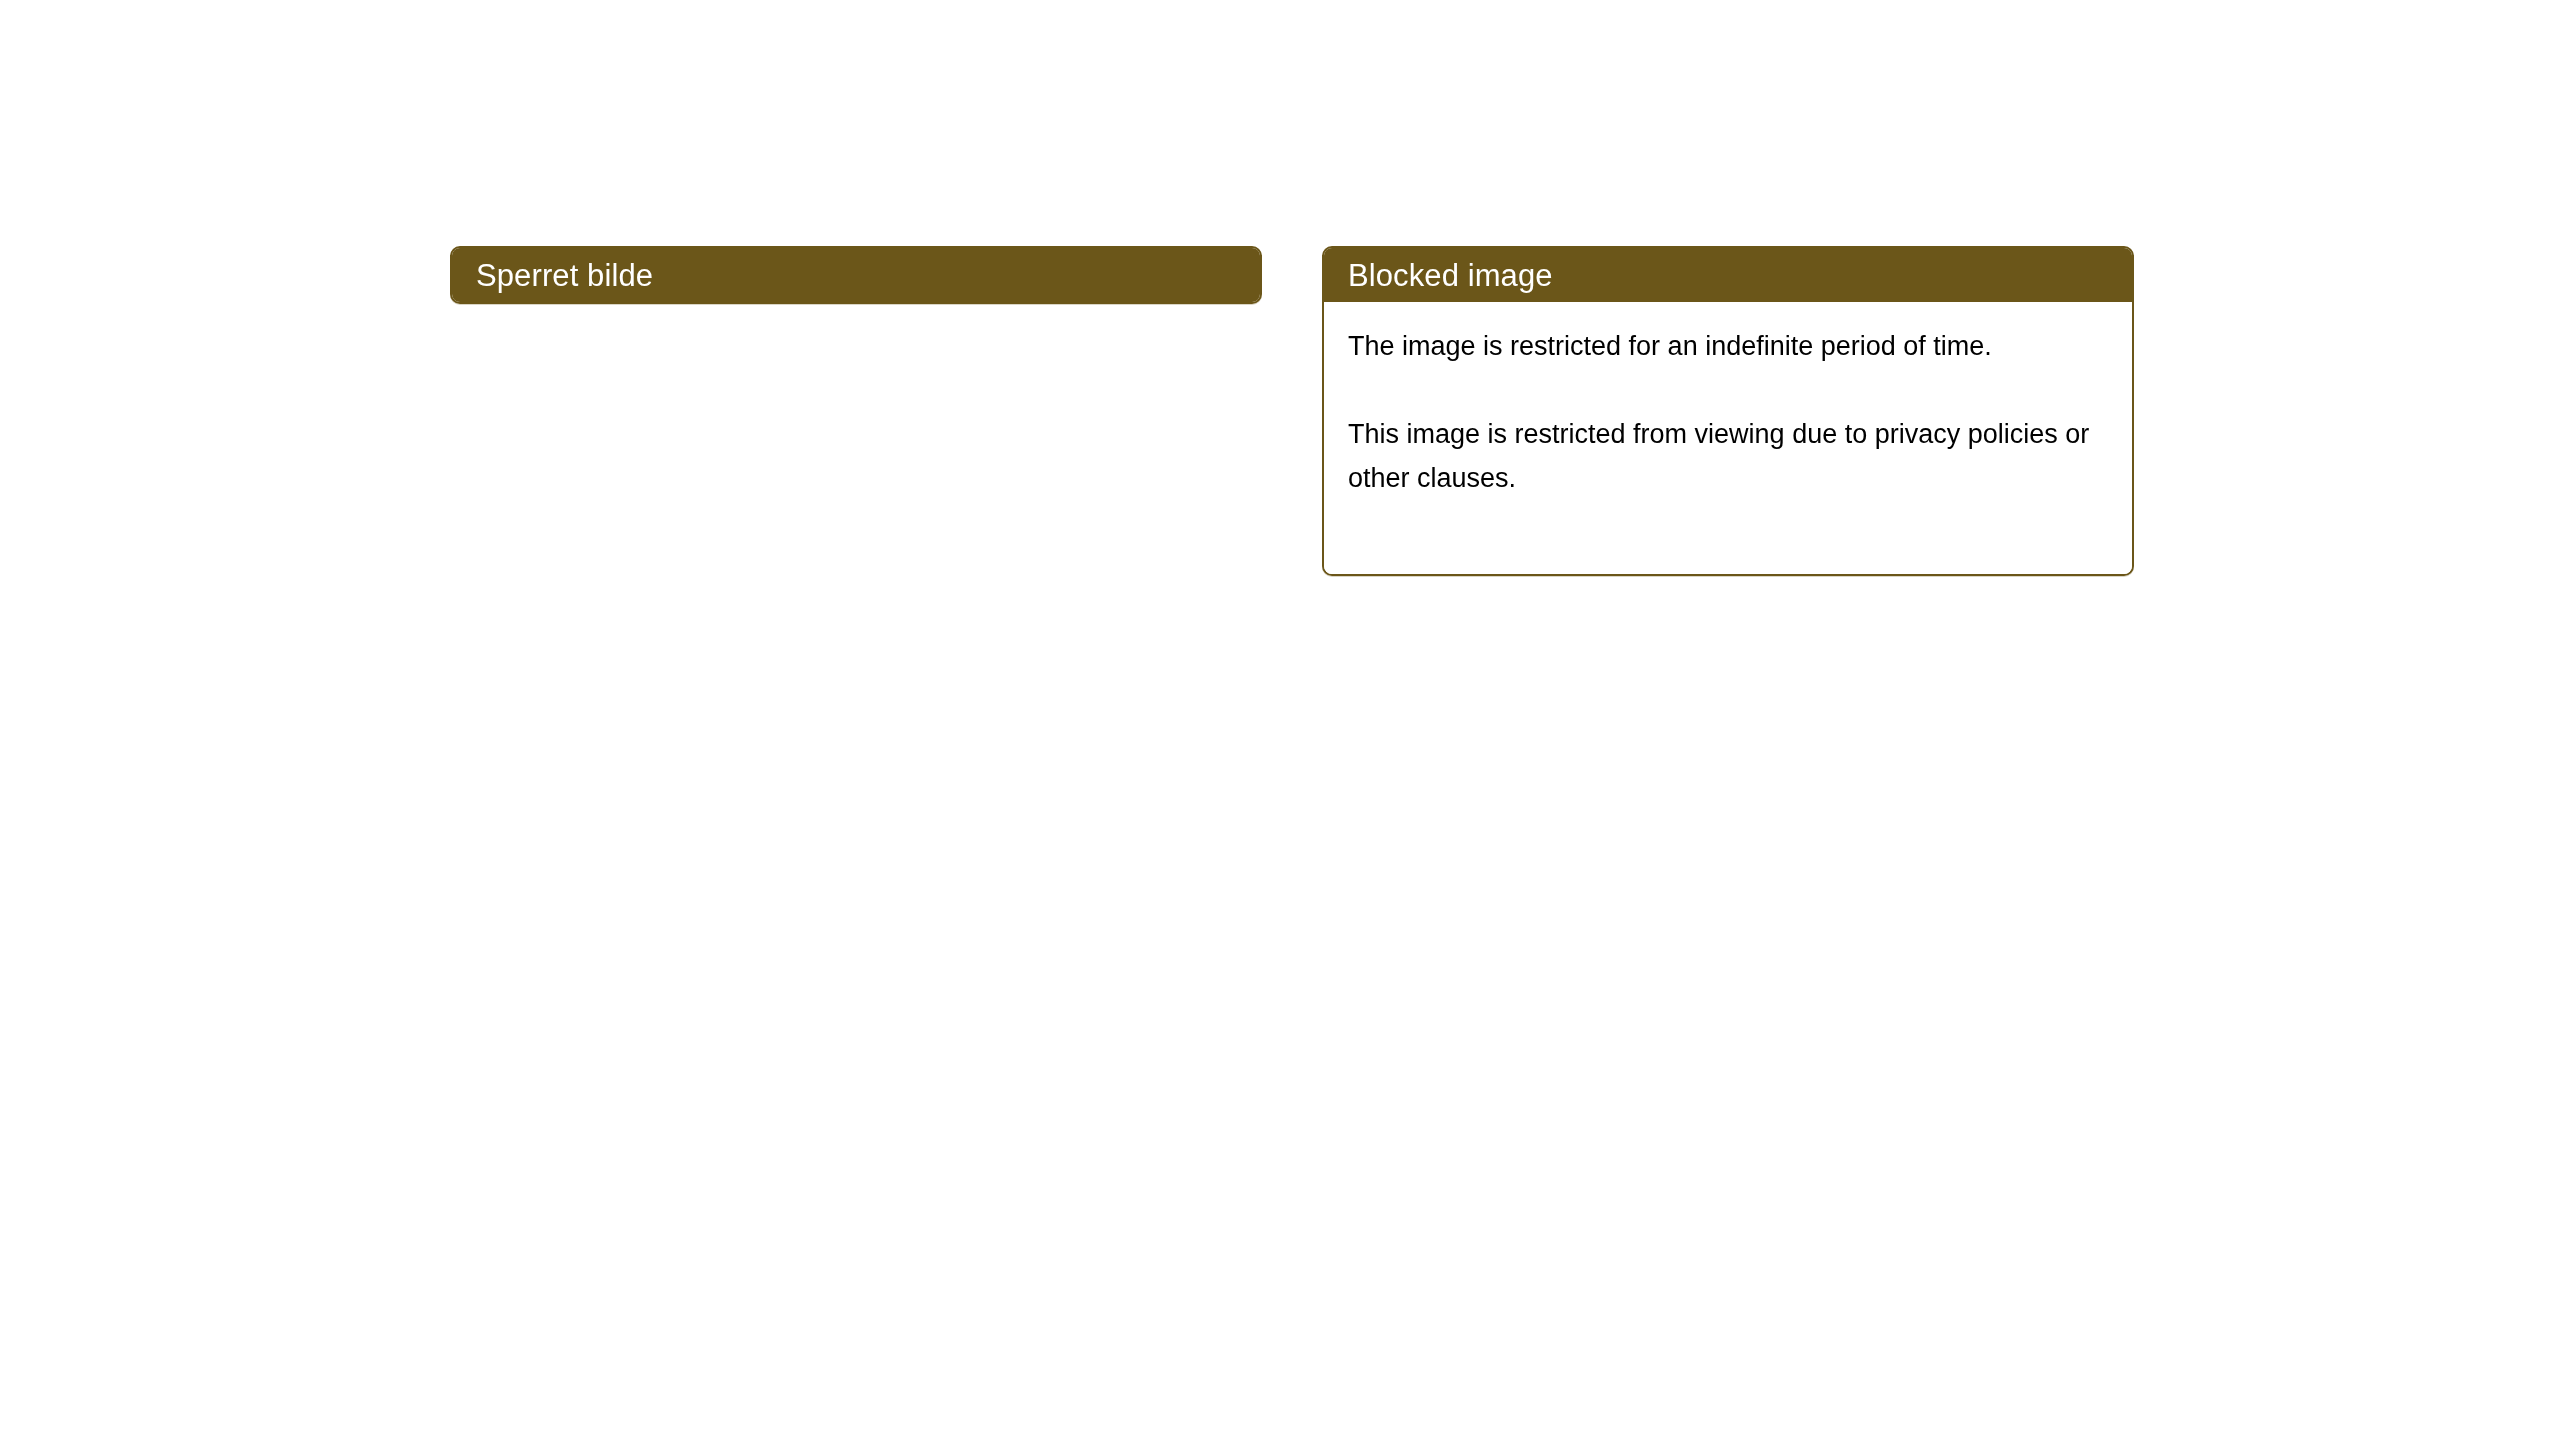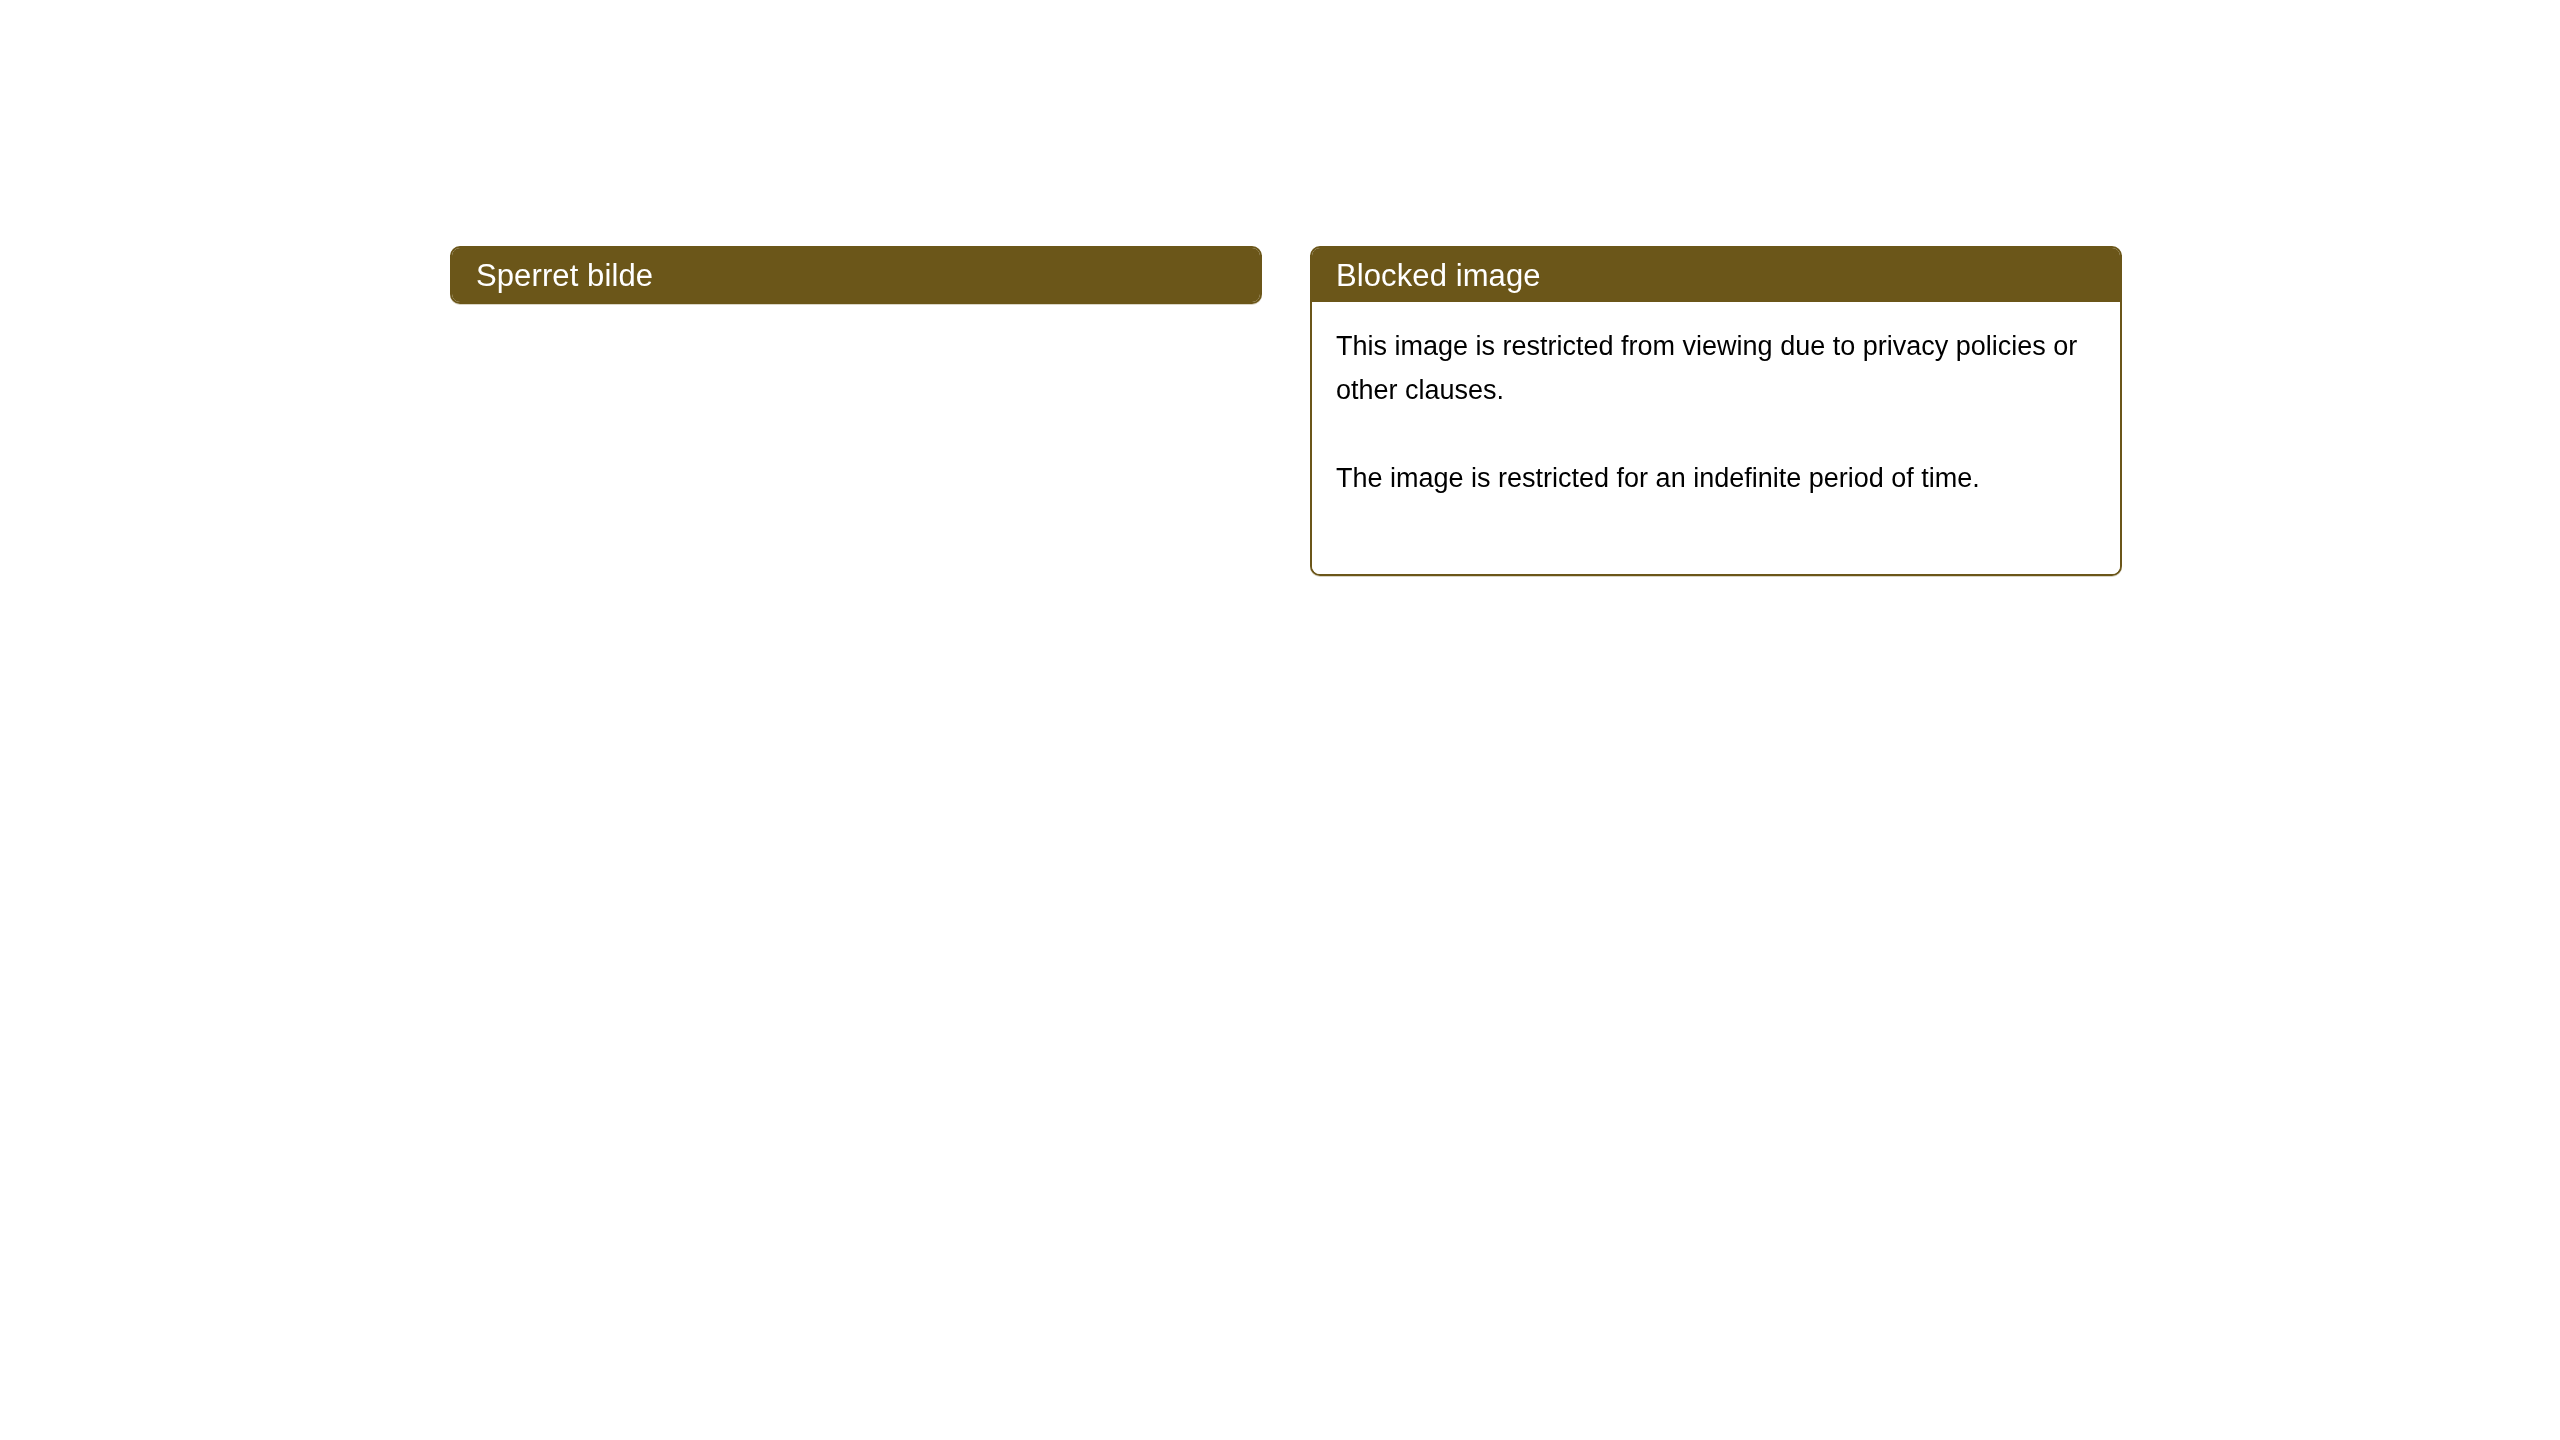--- a/index.html
+++ b/index.html
@@ -20,21 +20,21 @@
     height: 1440px;
   }
 
   .cards-row {
     position: absolute;
     left: 450px;
     top: 246px;
     display: flex;
     flex-direction: row;
     align-items: flex-start;
-    gap: 48px;
+    gap: 60px;
   }
 
   .card {
     width: 812px;
     box-sizing: border-box;
     background: #ffffff;
     border: 2px solid #6b5619;
     border-radius: 10px;
     overflow: hidden;
     box-shadow: 0 1px 0 rgba(107, 86, 25, 0.25);
@@ -88,19 +88,19 @@
       <div class="card-header">
         <span class="card-title">Sperret bilde</span>
       </div>
     </div>
 
     <div class="card">
       <div class="card-header">
         <span class="card-title">Blocked image</span>
       </div>
       <div class="card-body">
+        <p class="card-paragraph">The image is restricted for an indefinite period of time.</p>
         <p class="card-paragraph">This image is restricted from viewing due to privacy policies or other clauses.</p>
-        <p class="card-paragraph">The image is restricted for an indefinite period of time.</p>
       </div>
     </div>
 
   </div>
 </div>
 
 </body></html>

